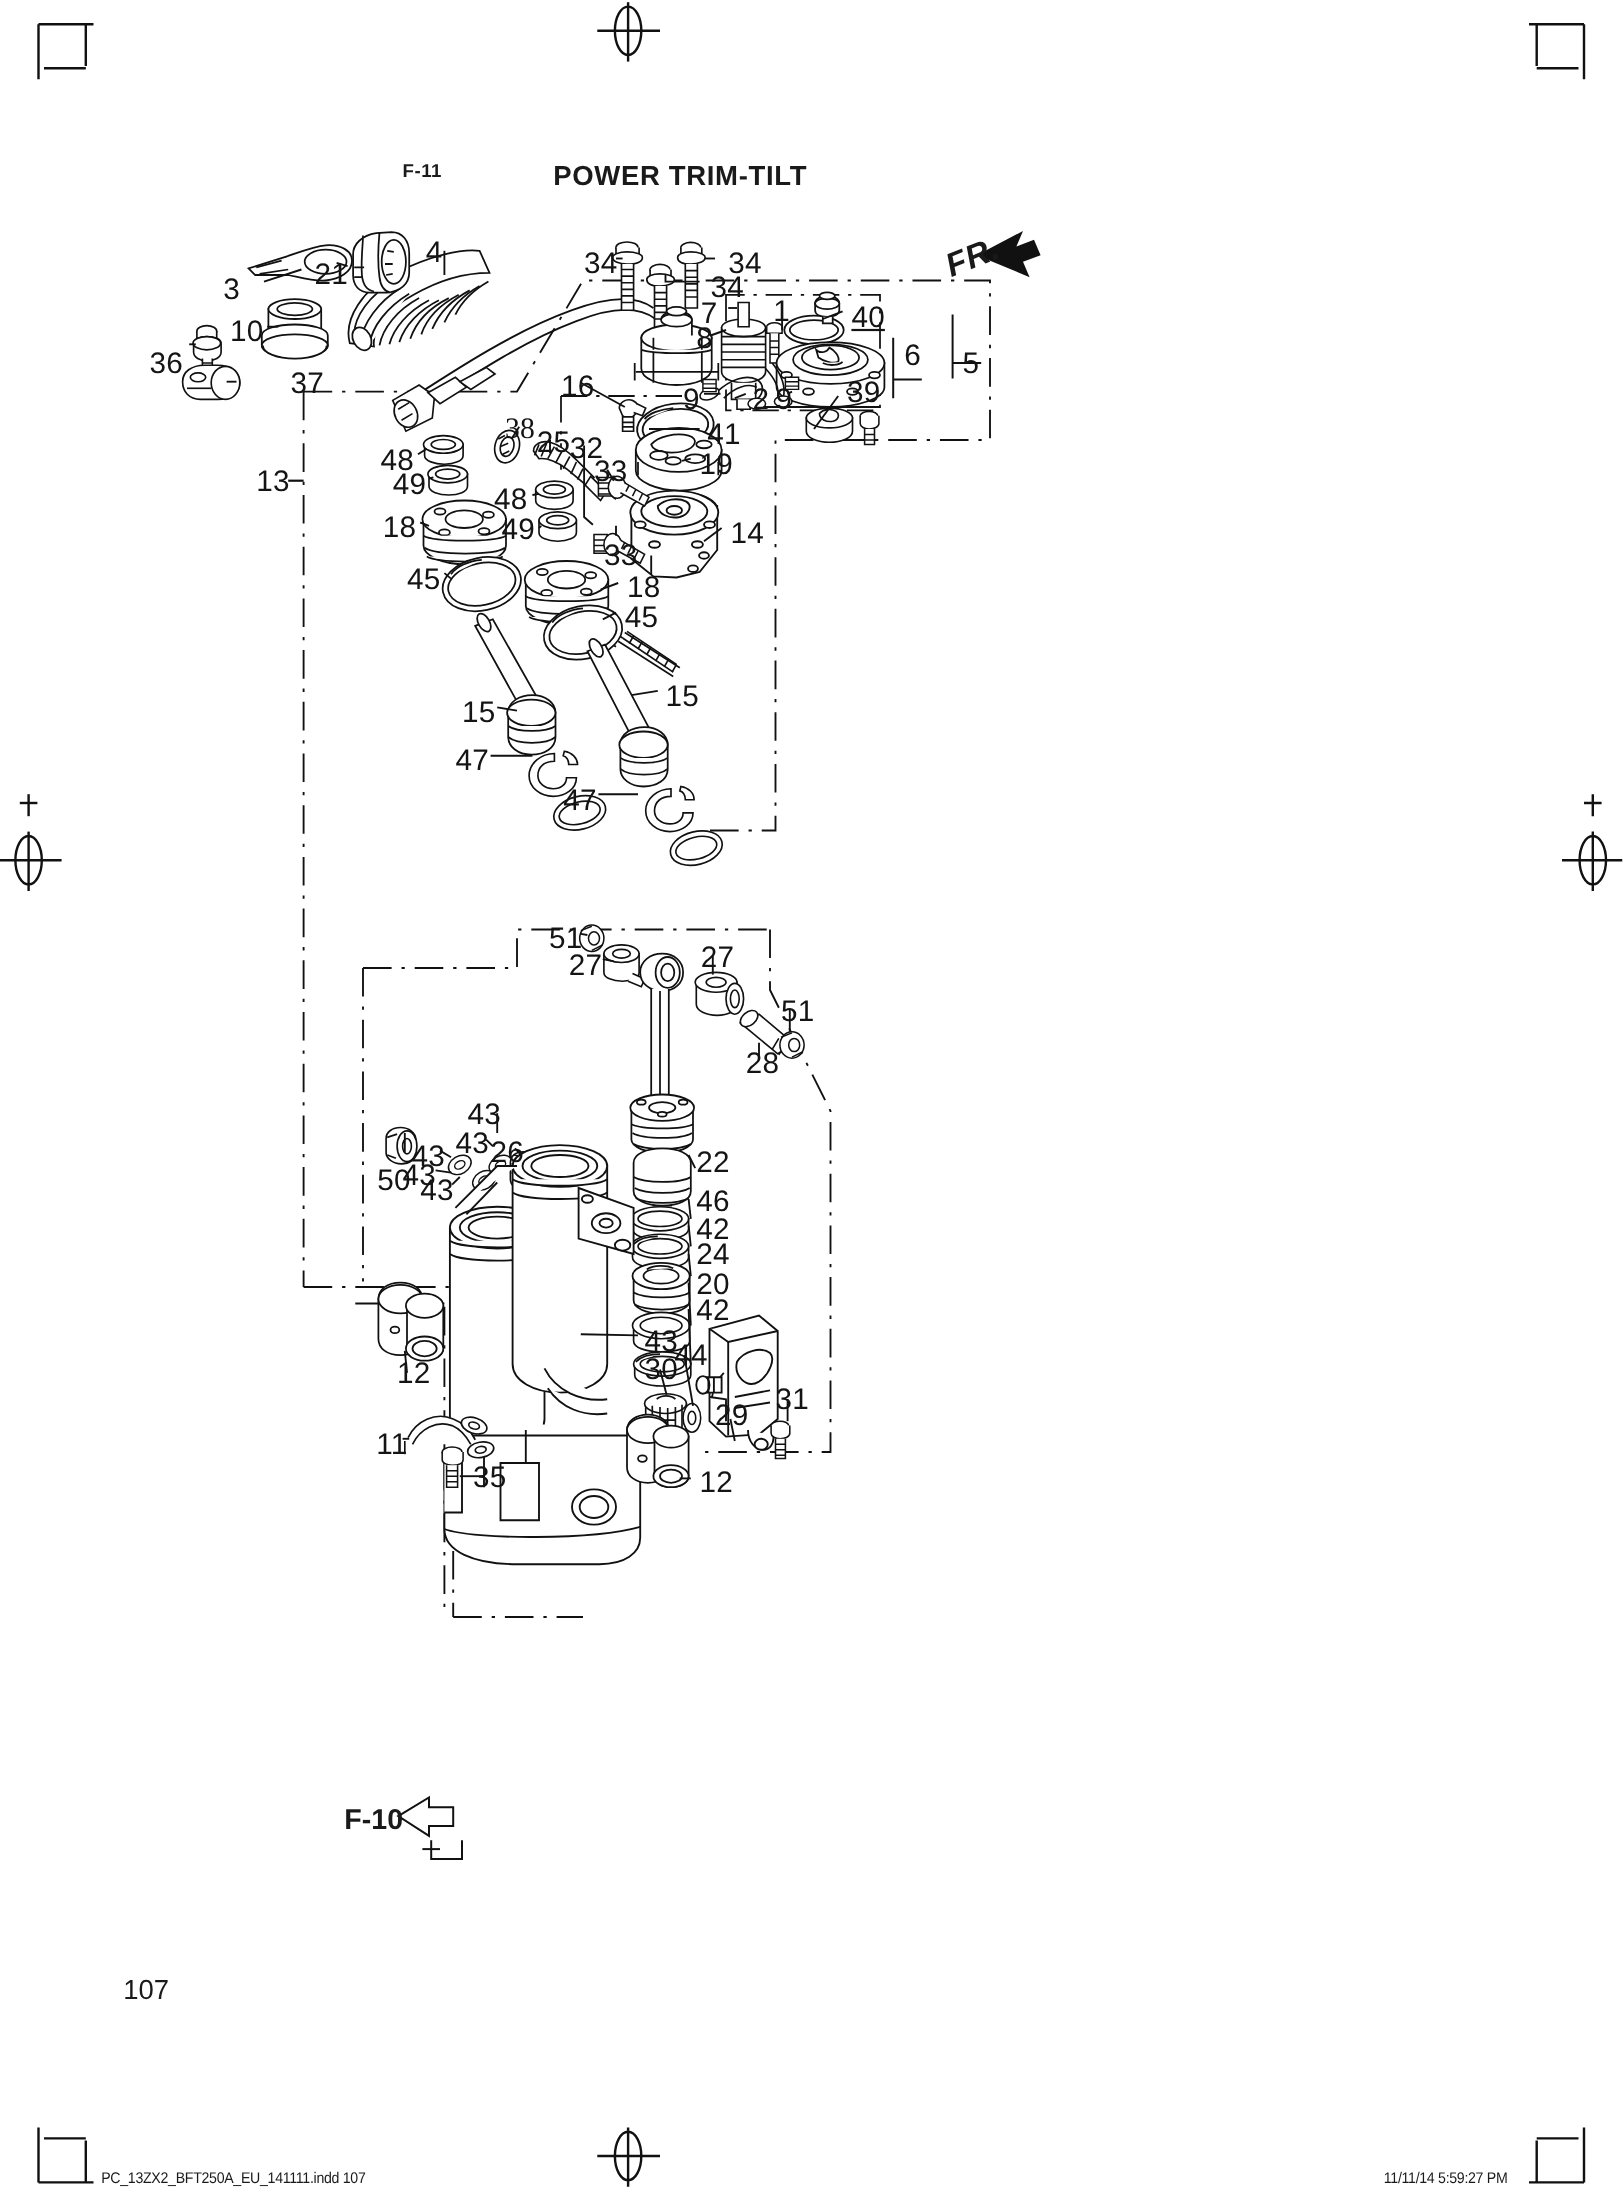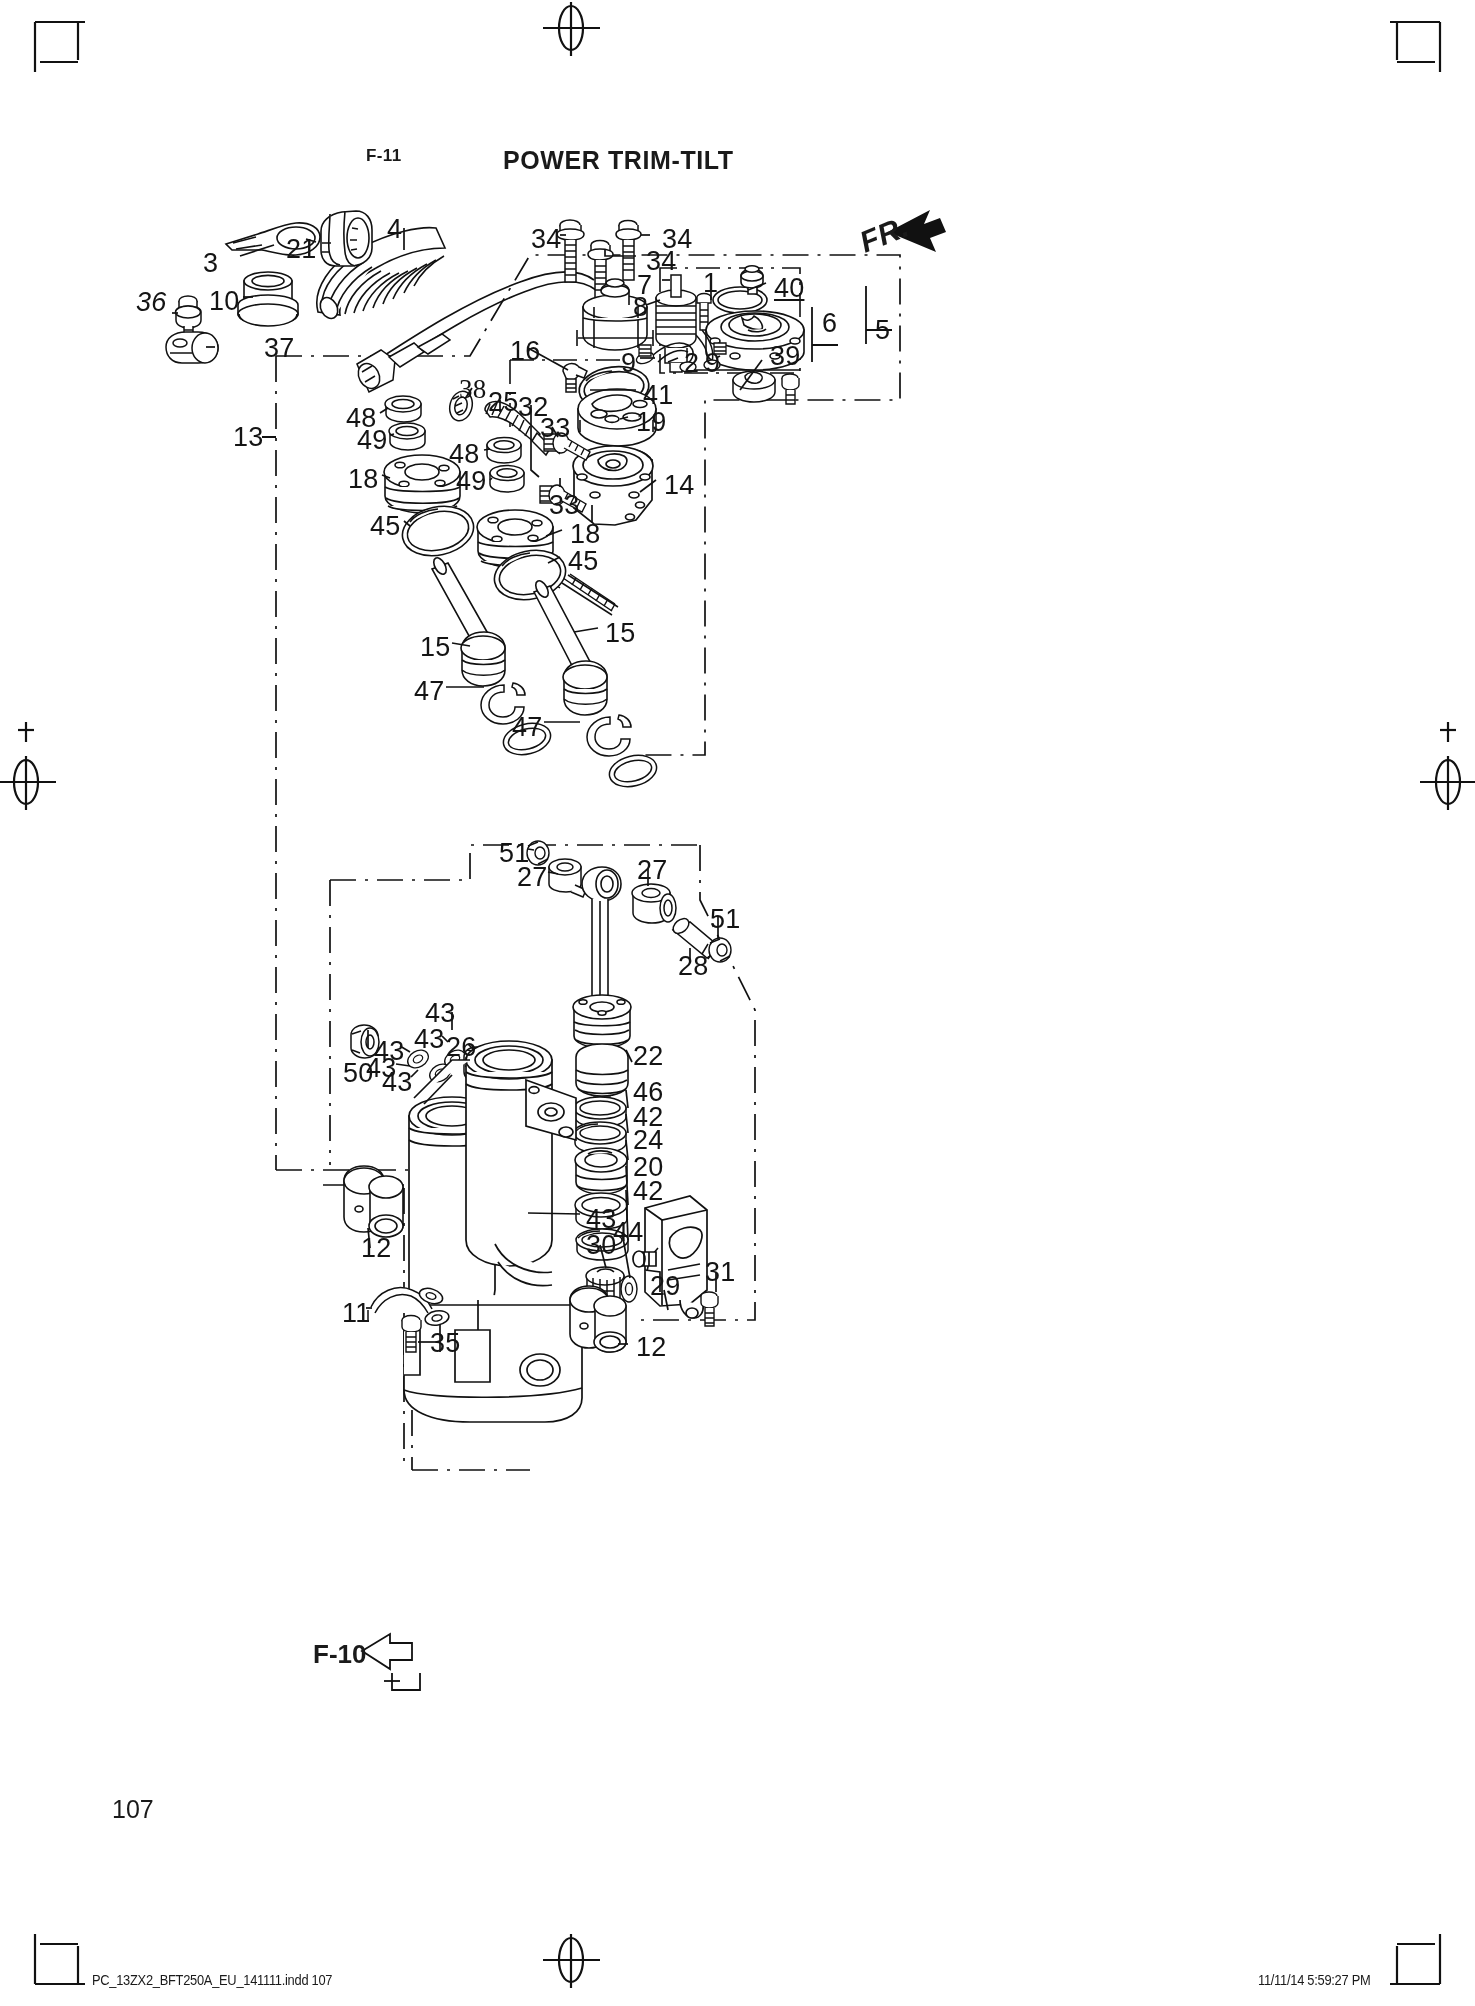--- a/index.html
+++ b/index.html
@@ -828,21 +828,21 @@
 
   <div class="fr-txt">FR.</div>
 
   <div class="f10">F-10</div>
 
   <div id="callout-layer">
       <div class="lbl" style="left: 203px; top: 250px;">3</div>
       <div class="lbl" style="left: 286px; top: 236px;">21</div>
       <div class="lbl" style="left: 387px; top: 216px;">4</div>
       <div class="lbl" style="left: 209px; top: 288px;">10</div>
-      <div class="lbl" style="left: 136px; top: 289px; font-style: italic;">36</div>
+      <div class="lbl" style="left: 136px; top: 317px;">36</div>
       <div class="lbl" style="left: 224px; top: 335px; margin-left: 40px;">37</div>
       <div class="lbl" style="left: 531px; top: 226px;">34</div>
       <div class="lbl" style="left: 662px; top: 226px;">34</div>
       <div class="lbl" style="left: 646px; top: 248px;">34</div>
       <div class="lbl" style="left: 637px; top: 272px;">7</div>
       <div class="lbl" style="left: 633px; top: 294px;">8</div>
       <div class="lbl" style="left: 703px; top: 270px;">1</div>
       <div class="lbl" style="left: 774px; top: 275px; text-decoration: underline;">40</div>
       <div class="lbl" style="left: 822px; top: 310px;">6</div>
       <div class="lbl" style="left: 875px; top: 317px;">5</div>

